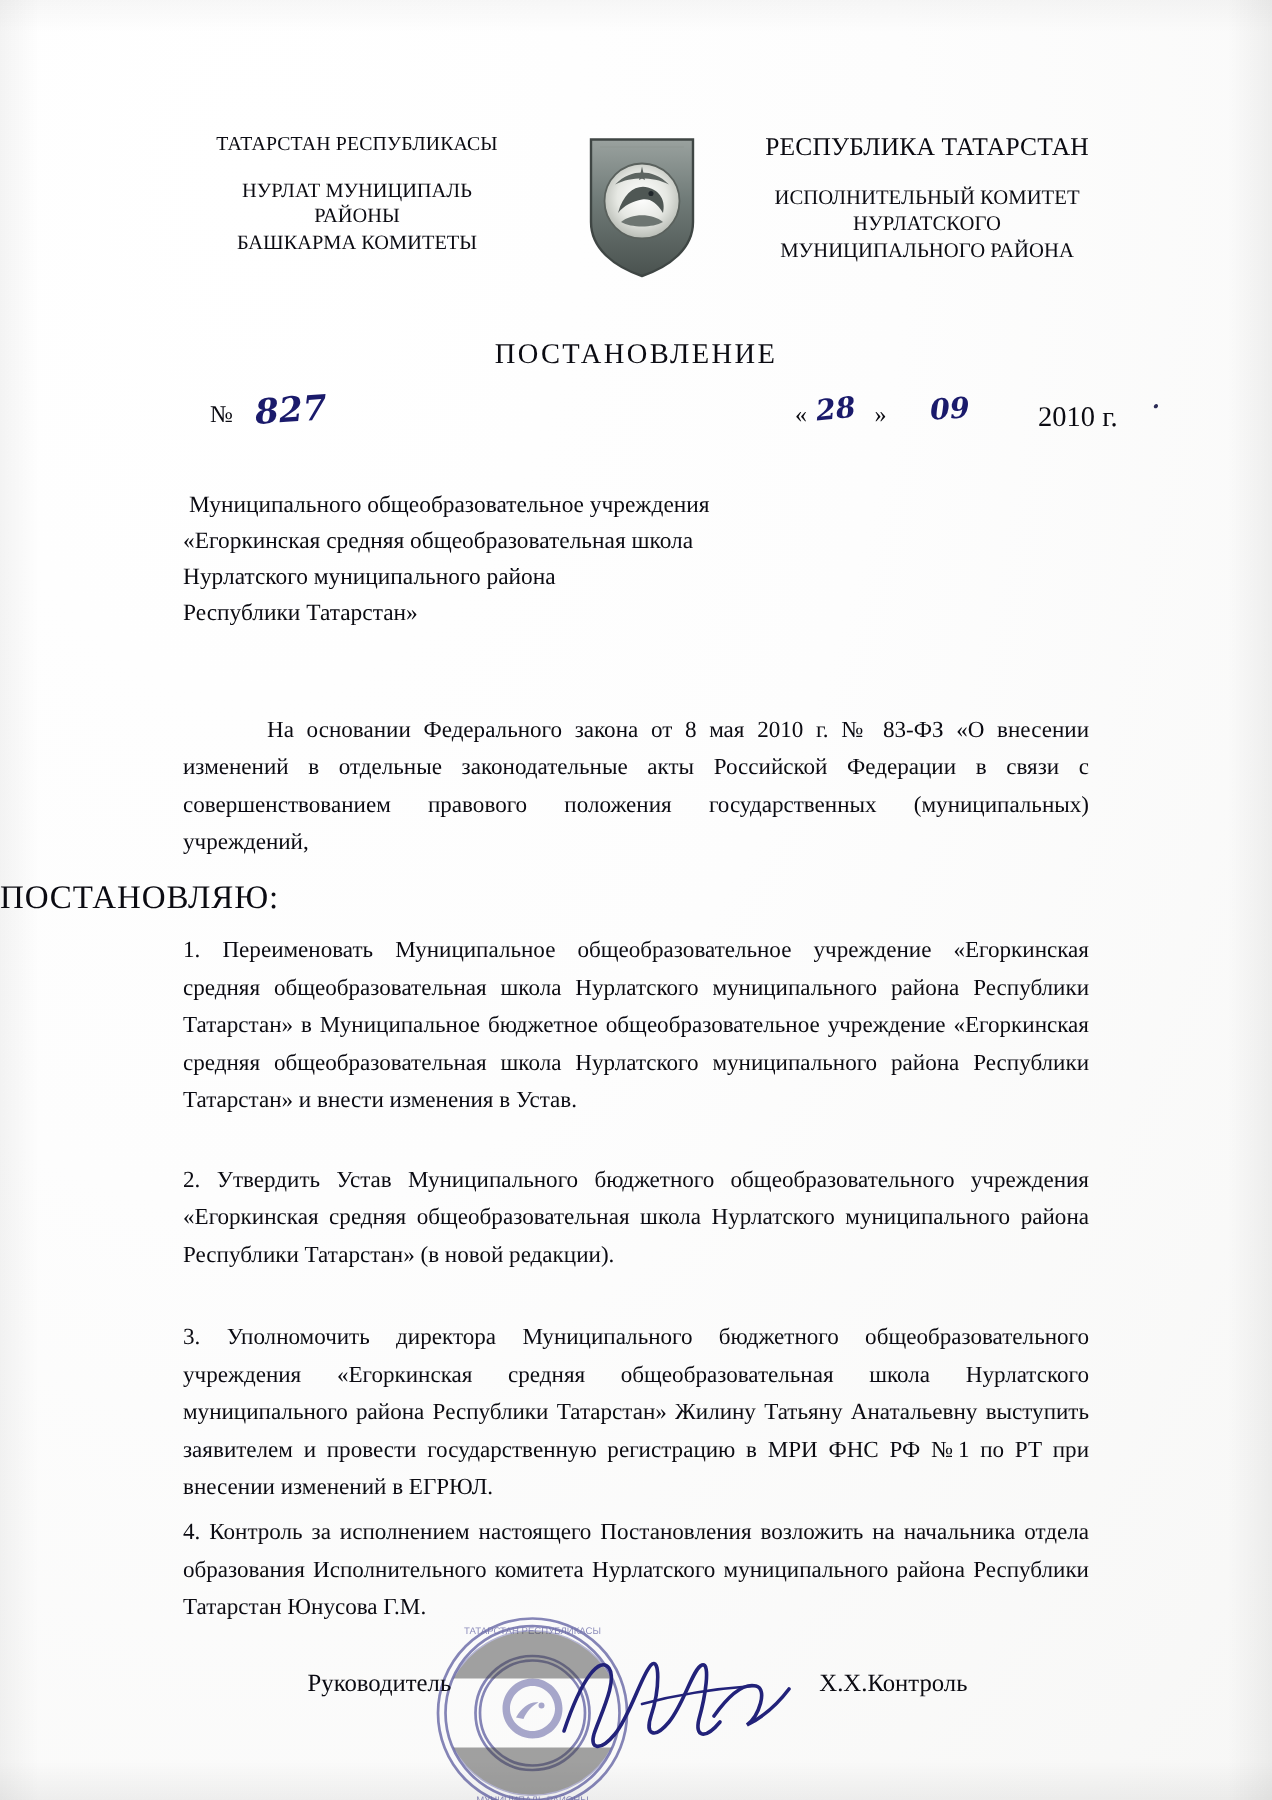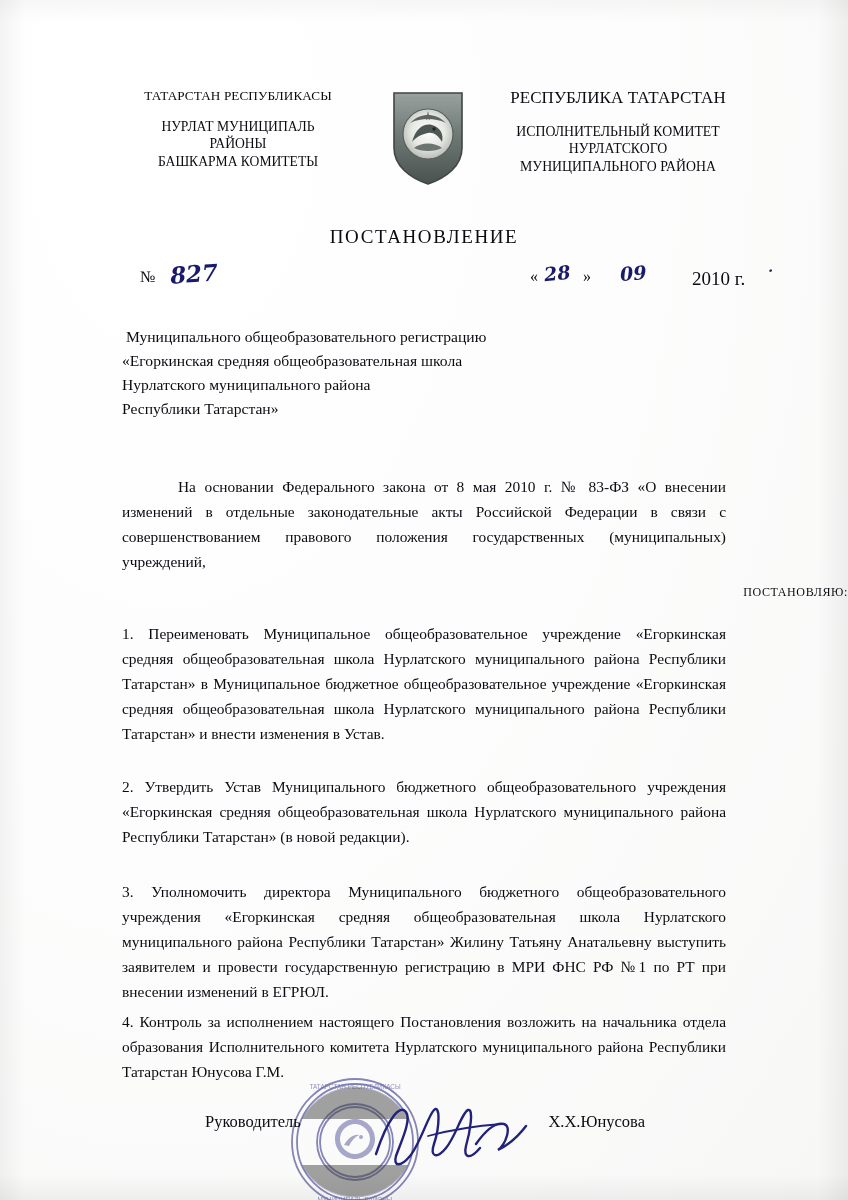--- a/index.html
+++ b/index.html
@@ -171,22 +171,22 @@
     text-justify: inter-word;
   }
   .p-basis { top: 475px; }
   .p-basis p { margin: 0; text-indent: 56px; }
 
   .resolve {
     position: absolute;
     top: 585px;
     left: 0;
     width: 848px;
-    text-align: right;
-    font-size: 12px;
+    text-align: left;
+    font-size: 22px;
     letter-spacing: 0.6px;
   }
 
   .p1 { top: 622px; }
   .p2 { top: 775px; }
   .p3 { top: 880px; }
   .p4 { top: 1010px; }
   .body-block p { margin: 0; }
   .body-block .item-num {
     display: inline-block;
@@ -288,21 +288,21 @@
     <span class="num-val handwritten">827</span>
     <span class="day-q">«</span>
     <span class="day-val handwritten">28</span>
     <span class="q-close">»</span>
     <span class="month-val handwritten">09</span>
     <span class="year">2010 г.</span>
     <span class="dot-mark handwritten">·</span>
   </div>
 
   <div class="subject">
-    <div class="ln2">Муниципального общеобразовательного регистрацию</div>
+    <div class="ln2">Муниципального общеобразовательное учреждения</div>
     <div>«Егоркинская средняя общеобразовательная школа</div>
     <div>Нурлатского муниципального района</div>
     <div>Республики Татарстан»</div>
   </div>
 
   <div class="body-block p-basis">
     <p>На основании Федерального закона от 8 мая 2010 г. № 83-ФЗ «О внесении изменений в отдельные законодательные акты Российской Федерации в связи с совершенствованием  правового положения государственных (муниципальных) учреждений,</p>
   </div>
 
   <div class="resolve">ПОСТАНОВЛЯЮ:</div>
@@ -357,16 +357,16 @@
       <g fill="none" stroke="#22227a" stroke-width="2.4" stroke-linecap="round">
         <path d="M6 72 C18 36 30 22 36 30 C42 38 30 62 26 74 C23 84 30 86 40 74 C50 62 58 34 64 28 C70 22 70 44 64 62 C60 74 66 78 76 66 C86 54 92 30 98 28 C104 26 100 50 96 64 C93 76 100 78 110 66"></path>
         <path d="M58 54 C80 48 104 44 132 42" stroke-width="1.8"></path>
         <path d="M106 62 C116 48 126 40 134 42 C142 44 136 62 128 68 C140 62 150 52 156 44"></path>
       </g>
     </svg>
   </div>
 
   <div class="sign-row">
     <span>Руководитель</span>
-    <span>Х.Х.Юнусова</span>
+    <span>Х.Х.Контроль</span>
   </div>
 
 </div>
 
 </body></html>

